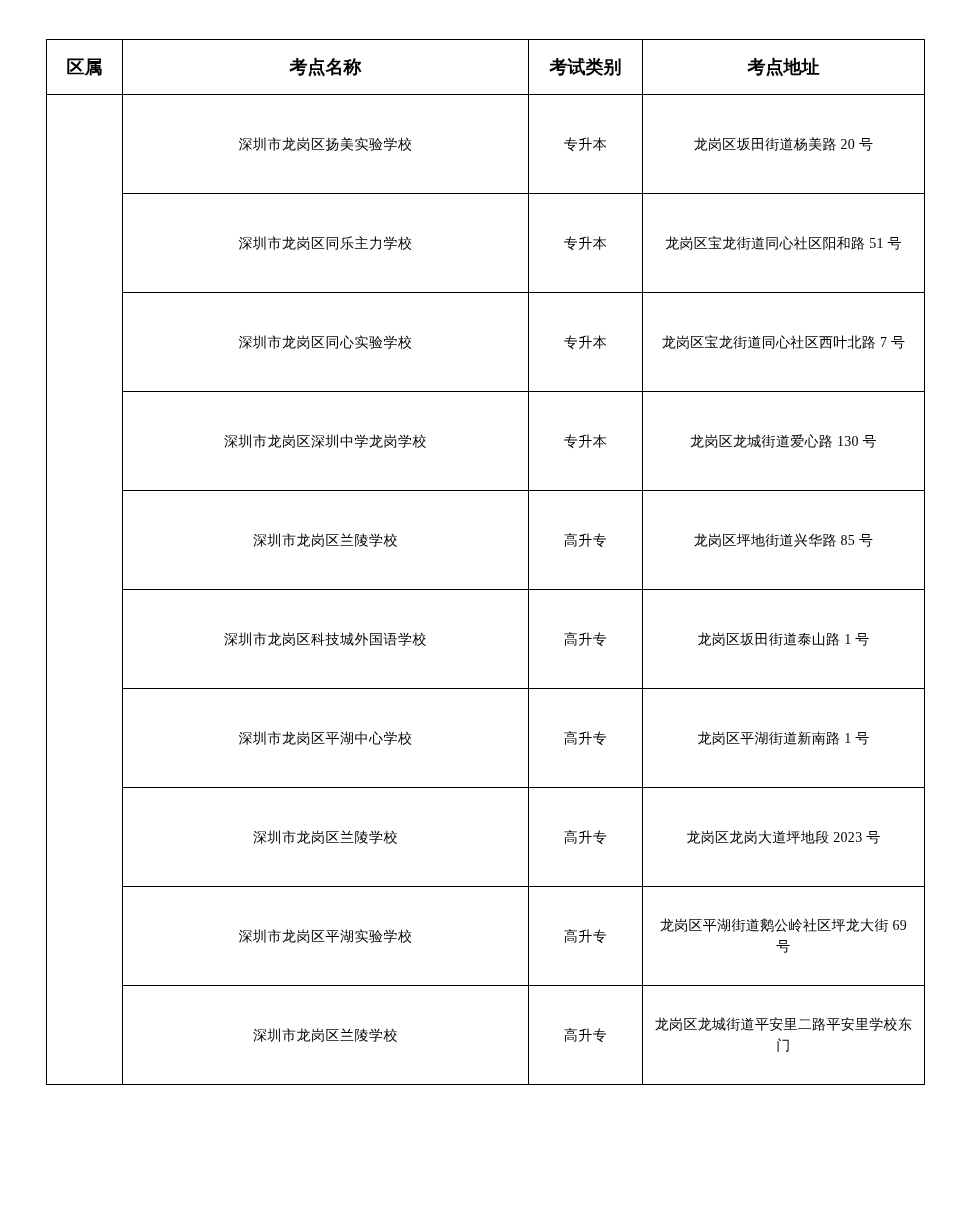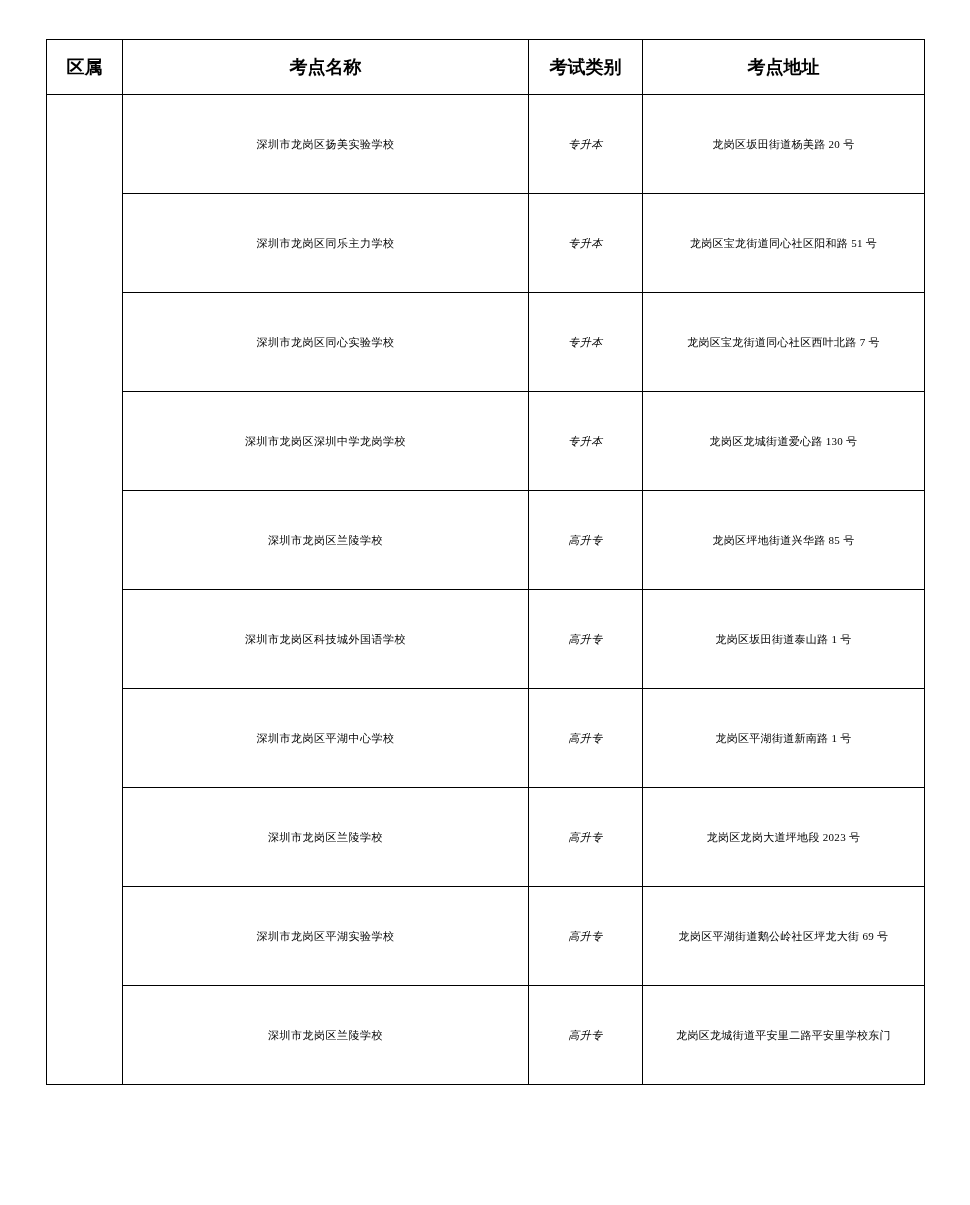--- a/index.html
+++ b/index.html
@@ -30,21 +30,21 @@
     border-collapse: collapse;
     width: 878px;
     table-layout: fixed;
   }
   table.exam-table td,
   table.exam-table th {
     border: 1px solid #000000;
     padding: 0 8px;
     text-align: center;
     vertical-align: middle;
-    font-size: 11px;
+    font-size: 14px;
     line-height: 1.5;
     word-break: break-word;
   }
   table.exam-table thead th {
     font-weight: bold;
     height: 54px;
     font-size: 18px;
   }
   col.col-district { width: 76px; }
   col.col-name { width: 406px; }
@@ -53,21 +53,20 @@
 
   td.cell-district {
     font-weight: normal;
   }
   td.cell-name {
     height: 98px;
     letter-spacing: 0.5px;
   }
   td.cell-type {
     letter-spacing: 0.5px;
-    font-style: italic;
   }
   td.cell-address {
     letter-spacing: 0.3px;
   }
 </style>
 </head>
 <body>
 
 <div class="page">
   <div class="table-wrap">

